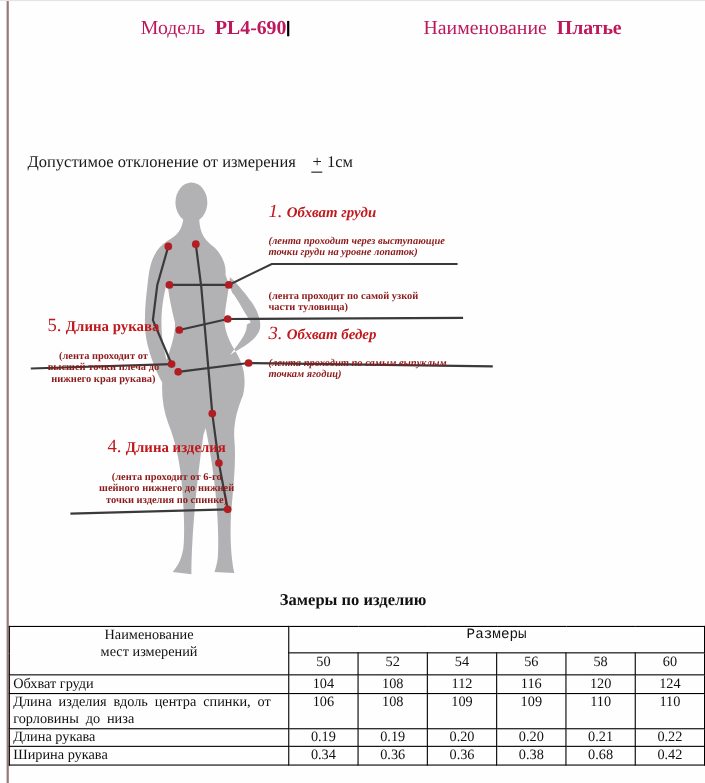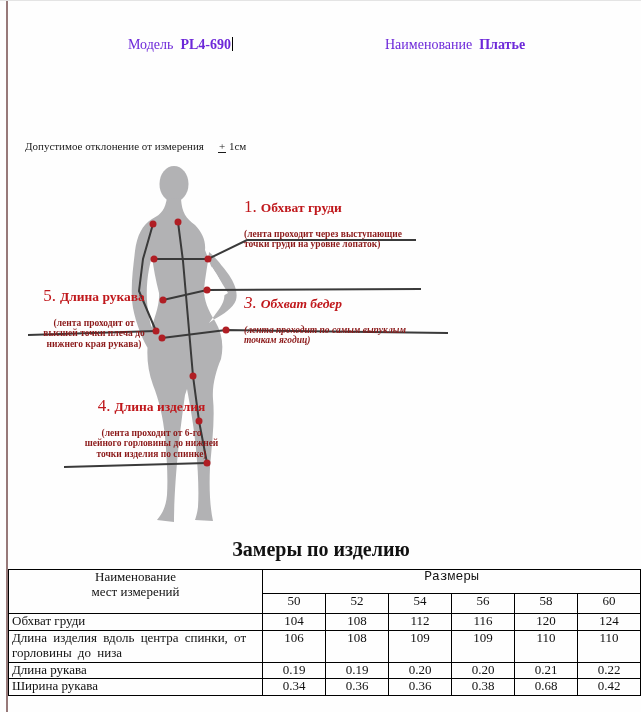--- a/index.html
+++ b/index.html
@@ -1,40 +1,40 @@
 <!DOCTYPE html>
 <html><head>
 <meta charset="utf-8">
 <style>
   html,body{margin:0;padding:0;}
   body{width:641px;height:712px;background:#fdfdfd;font-family:"Liberation Serif",serif;overflow:hidden;}
   .page{position:relative;width:641px;height:712px;background:#fefefe;border-top:1px solid #e4e4e4;}
   .left-rule{position:absolute;left:6px;top:0;width:2px;height:712px;background:#7d5757;opacity:.8;}
 
   
-  .hdr{position:absolute;top:36px;font-size:14px;color:#6d28d9;white-space:nowrap;}
+  .hdr{position:absolute;top:14px;font-size:18px;color:#be185d;white-space:nowrap;}
   .hdr b{font-weight:bold;}
   .caret{display:inline-block;width:1.5px;height:14px;background:#000;vertical-align:-2px;margin-left:1px;}
 
-  .tolerance{position:absolute;left:25px;top:139px;font-size:11px;color:#1a1a1a;white-space:nowrap;}
+  .tolerance{position:absolute;left:25px;top:139px;font-size:15px;color:#1a1a1a;white-space:nowrap;}
   .tol-plus{border-bottom:1px solid #1a1a1a;padding:0 1px;margin-left:14px;}
 
   
   .ann{position:absolute;line-height:1.0;}
   .ann .ttl-row{white-space:nowrap;color:#c0181c;}
   .ann .num{font-size:17px;font-weight:400;}
   .ann .ttl{font-size:13.5px;font-weight:bold;margin-left:4px;}
   .ann .desc{font-size:9.5px;font-weight:bold;color:#8c1a1a;line-height:1.08;margin-top:14px;}
   .ann.centered{text-align:center;}
 
   svg.diagram{position:absolute;left:0;top:0;}
 
   
   .tbl-title{position:absolute;left:8px;top:537px;width:626px;text-align:center;
-             font-size:20px;font-weight:bold;color:#111;}
+             font-size:15px;font-weight:bold;color:#111;}
   table.sizes{position:absolute;left:8px;top:568px;border-collapse:collapse;table-layout:fixed;
               font-size:13px;color:#111;}
   table.sizes td,table.sizes th{border:1px solid #000;padding:0 3px;font-weight:normal;
               vertical-align:top;line-height:1.15;}
   th.namehdr{width:247px;text-align:center;vertical-align:middle;line-height:1.2;}
   th.szhdr{text-align:center;height:23px;vertical-align:middle;font-family:Liberation Mono, monospace;}
   td.szcell{width:56px;text-align:center;height:19px;}
   td.valcell{text-align:center;}
   td.namecell{text-align:left;}
   tr.r1 td{height:16px;}
@@ -127,29 +127,33 @@
         <circle cx="207" cy="289" r="3.5"></circle>
       <circle cx="162" cy="337" r="3.5"></circle>
         <circle cx="226" cy="329" r="3.5"></circle>
       <circle cx="156" cy="330" r="3.5"></circle>
         <circle cx="193" cy="375" r="3.5"></circle>
       <circle cx="199" cy="420" r="3.5"></circle>
         <circle cx="207" cy="462" r="3.5"></circle>
     </g>
   </svg>
 
-  <div class="ann" style="left:244px;top:197px;">
+  <div class="ann" style="left:244px;top:182px;font-style:italic;">
     <div class="ttl-row"><span class="num">1.</span><span class="ttl">Обхват груди</span></div>
     <div class="desc">
       <div>(лента проходит через выступающие</div>
       <div>точки груди на уровне лопаток)</div>
     </div>
   </div>
 
   <div class="ann" style="left:244px;top:250px;">
+    <div class="desc">
+      <div>(лента проходит по самой узкой</div>
+      <div>части туловища)</div>
+    </div>
   </div>
 
   <div class="ann" style="left:244px;top:293px;font-style:italic;">
     <div class="ttl-row"><span class="num">3.</span><span class="ttl">Обхват бедер</span></div>
     <div class="desc">
       <div>(лента проходит по самым выпуклым</div>
       <div>точкам ягодиц)</div>
     </div>
   </div>
 
@@ -159,21 +163,21 @@
       <div>(лента проходит от</div>
       <div>высшей точки плеча до</div>
       <div>нижнего края рукава)</div>
     </div>
   </div>
 
   <div class="ann centered" style="left:64px;top:396px;width:175px;">
     <div class="ttl-row"><span class="num">4.</span><span class="ttl">Длина изделия</span></div>
     <div class="desc">
       <div>(лента проходит от 6-го</div>
-      <div>шейного горловины до нижней</div>
+      <div>шейного нижнего до нижней</div>
       <div>точки изделия по спинке)</div>
     </div>
   </div>
 
   <div class="tbl-title">Замеры по изделию</div>
 
   <table class="sizes">
     <tbody>
         <tr>
       <th class="namehdr" rowspan="2">

